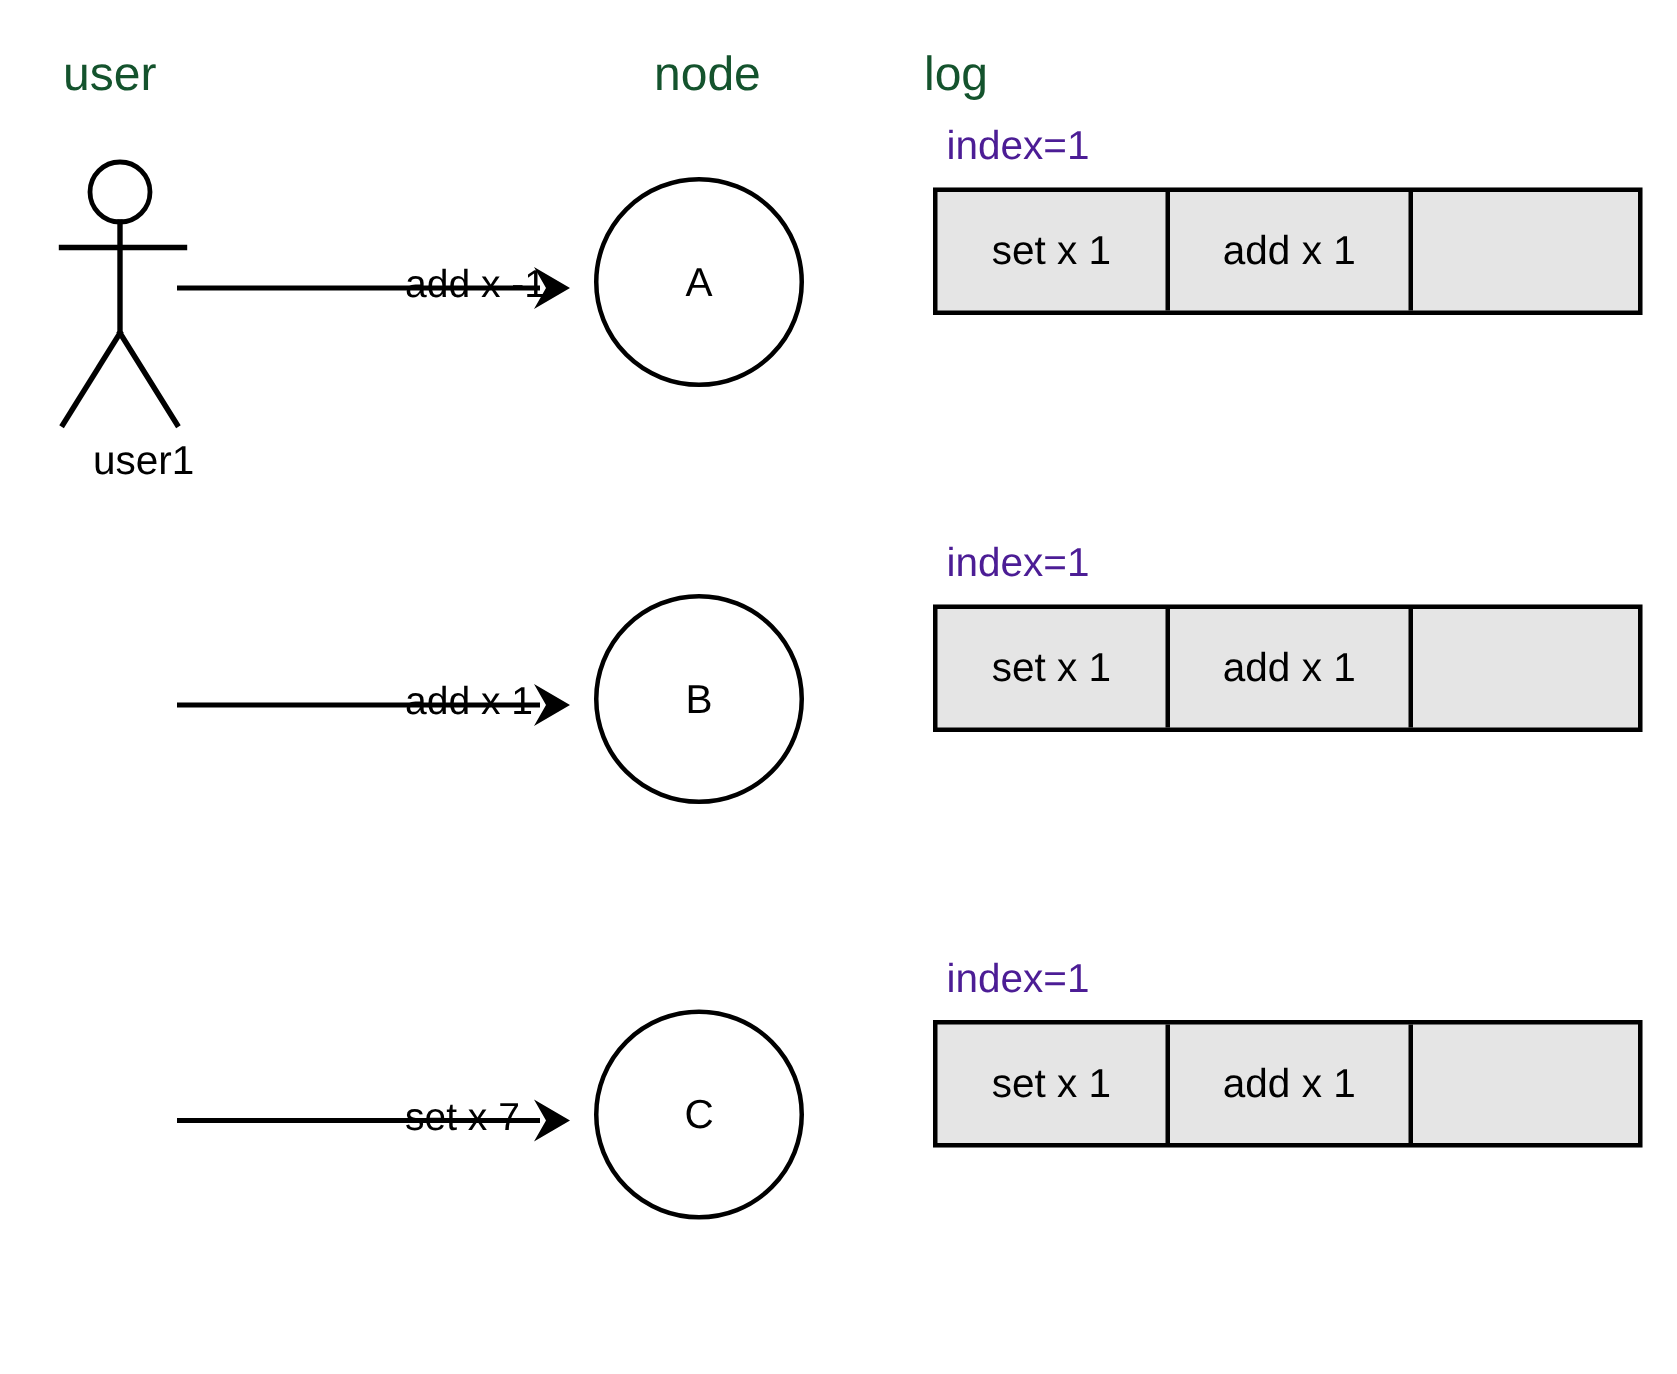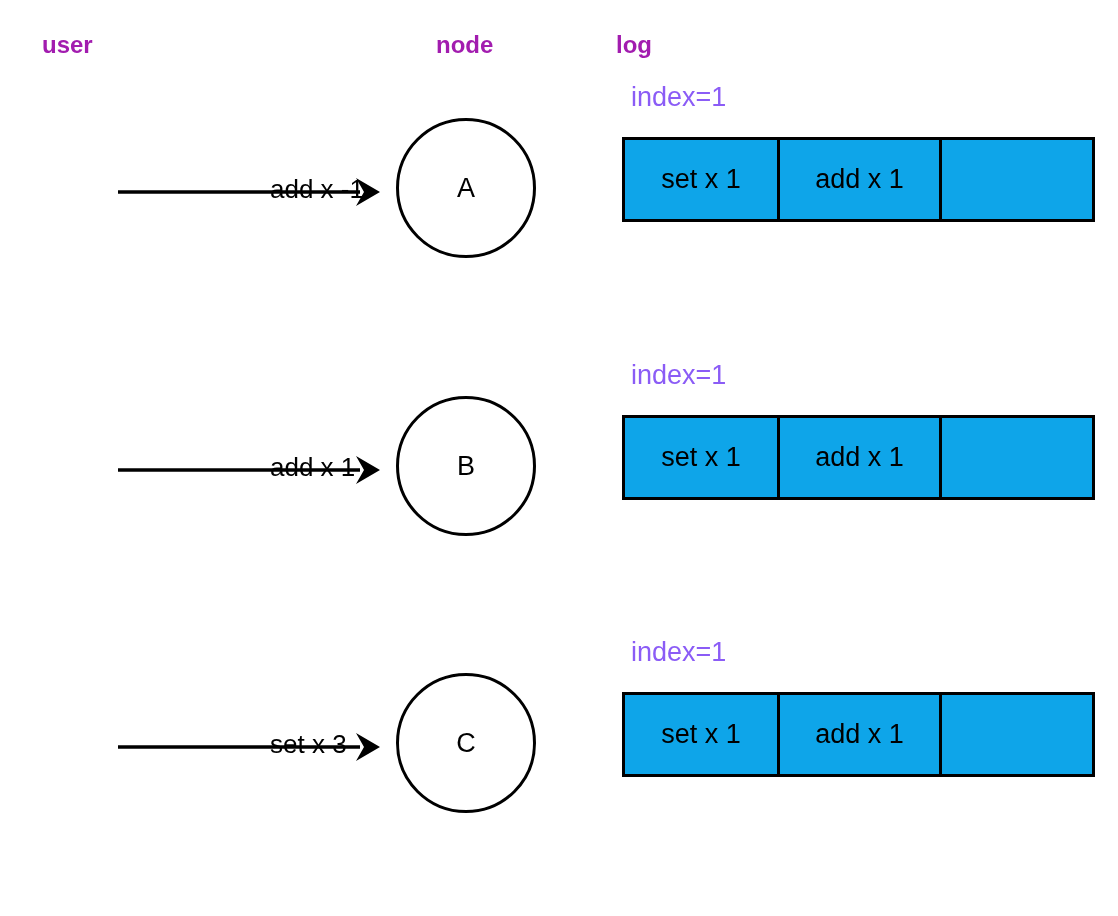--- a/index.html
+++ b/index.html
@@ -21,25 +21,25 @@
     position: absolute;
     left: 0;
     top: 0;
     width: 1118px;
     height: 916px;
   }
 
   
   .col-header {
     position: absolute;
-    font-size: 24px;
-    font-weight: bold;
-    line-height: 1;
-    white-space: nowrap;
-    color: #a21caf;
+    font-size: 32px;
+    font-weight: normal;
+    line-height: 1;
+    white-space: nowrap;
+    color: #14532d;
   }
   #header-user { left: 42px;  top: 33px; }
   #header-node { left: 436px; top: 33px; text-align: center; }
   #header-log  { left: 616px; top: 33px; }
 
   
   .diagram-row {
     position: absolute;
     left: 0;
     width: 1118px;
@@ -114,33 +114,32 @@
     top: 0px;
     width: 474px;
   }
   .log-index {
     position: absolute;
     left: 9px;
     top: -14px;
     font-size: 27px;
     line-height: 1;
     white-space: nowrap;
-    color: #8b5cf6;
+    color: #4c1d95;
   }
   .log-table {
     position: absolute;
     left: 0px;
     top: 27px;
     width: 473px;
     height: 85px;
     display: flex;
     border: 3px solid #000;
     box-sizing: border-box;
-    background: #0ea5e9;
-    margin-top: 12px;
+    background: #e5e5e5;
   }
   .log-cell {
     flex: 0 0 auto;
     display: flex;
     align-items: center;
     justify-content: center;
     box-sizing: border-box;
     font-size: 27px;
     line-height: 1;
     color: #000;
@@ -153,20 +152,30 @@
 <body>
 
 <div id="diagram-root">
 
   <div class="col-header" id="header-user">user</div>
   <div class="col-header" id="header-node">node</div>
   <div class="col-header" id="header-log">log</div>
 
   <div class="diagram-row" style="top:98px;">
 
+    <div class="actor">
+      <svg width="140" height="200" viewBox="0 0 140 200">
+        <circle cx="58" cy="30" r="20" fill="none" stroke="#000" stroke-width="3.2"></circle>
+        <line x1="58" y1="50" x2="58" y2="124" stroke="#000" stroke-width="3.6" stroke-linecap="square"></line>
+        <line x1="19" y1="67" x2="101" y2="67" stroke="#000" stroke-width="3.6" stroke-linecap="square"></line>
+        <line x1="58" y1="124" x2="20" y2="185" stroke="#000" stroke-width="3.6" stroke-linecap="square"></line>
+        <line x1="58" y1="124" x2="96" y2="185" stroke="#000" stroke-width="3.6" stroke-linecap="square"></line>
+      </svg>
+      <div class="actor-label">user1</div>
+    </div>
 
     <div class="message">
       <svg width="270" height="50" viewBox="0 0 270 50">
         <line x1="4" y1="34" x2="246" y2="34" stroke="#000" stroke-width="3.4"></line>
         <polygon points="242,20 266,34 242,48 250,34" fill="#000"></polygon>
       </svg>
       <div class="message-label">add x -1</div>
     </div>
 
     <div class="node-circle">
@@ -209,21 +218,21 @@
   </div>
 
   <div class="diagram-row" style="top:653px;">
 
 
     <div class="message">
       <svg width="270" height="50" viewBox="0 0 270 50">
         <line x1="4" y1="34" x2="246" y2="34" stroke="#000" stroke-width="3.4"></line>
         <polygon points="242,20 266,34 242,48 250,34" fill="#000"></polygon>
       </svg>
-      <div class="message-label">set x 3</div>
+      <div class="message-label">set x 7</div>
     </div>
 
     <div class="node-circle">
       <span class="node-label">C</span>
     </div>
 
     <div class="log-block">
       <div class="log-index">index=1</div>
       <div class="log-table">
         <div class="log-cell c0">set x 1</div>

